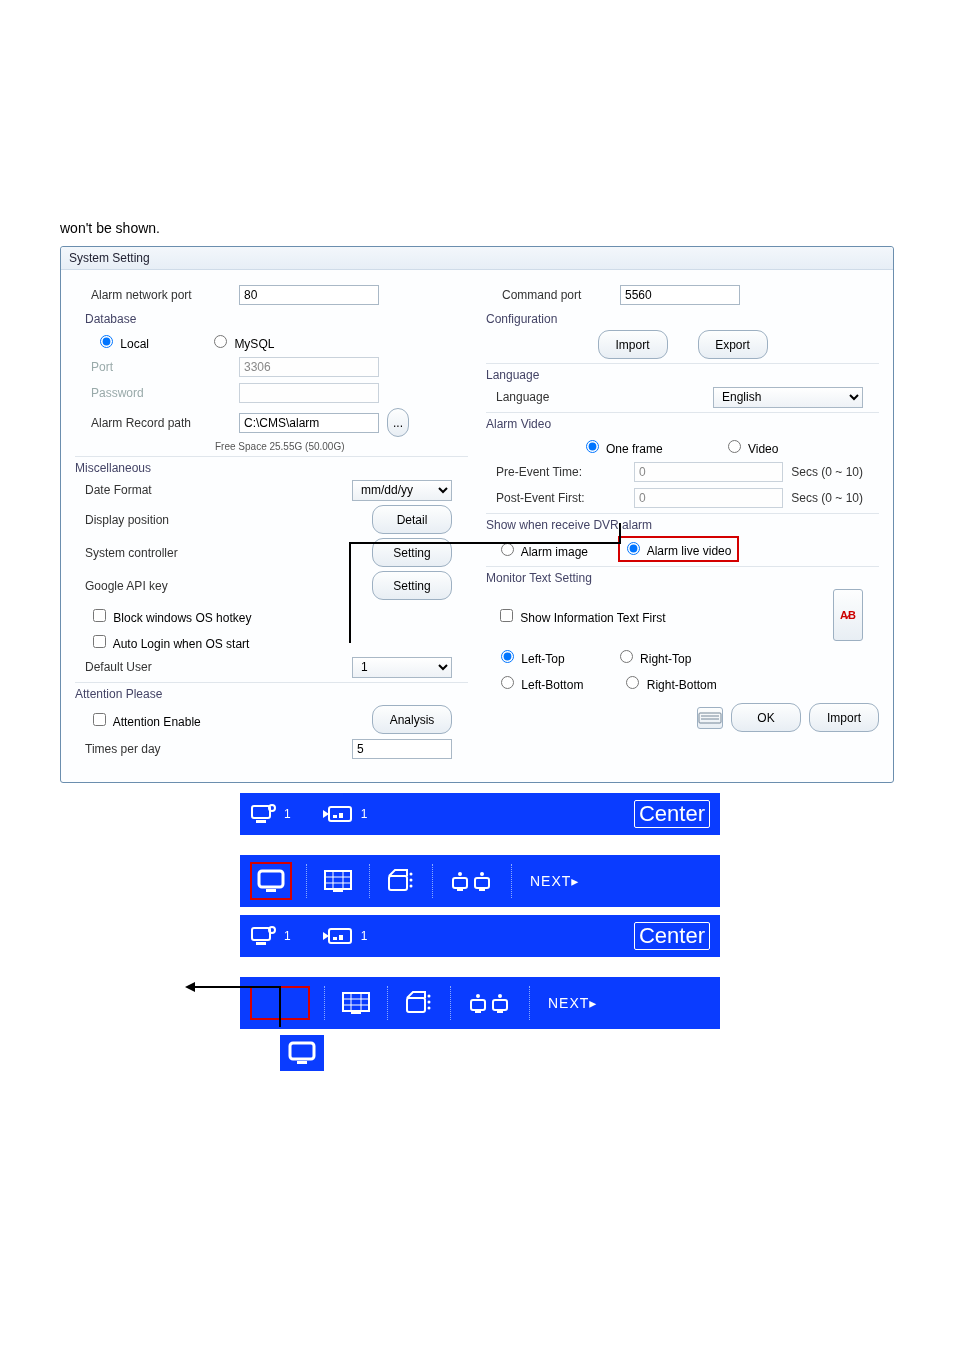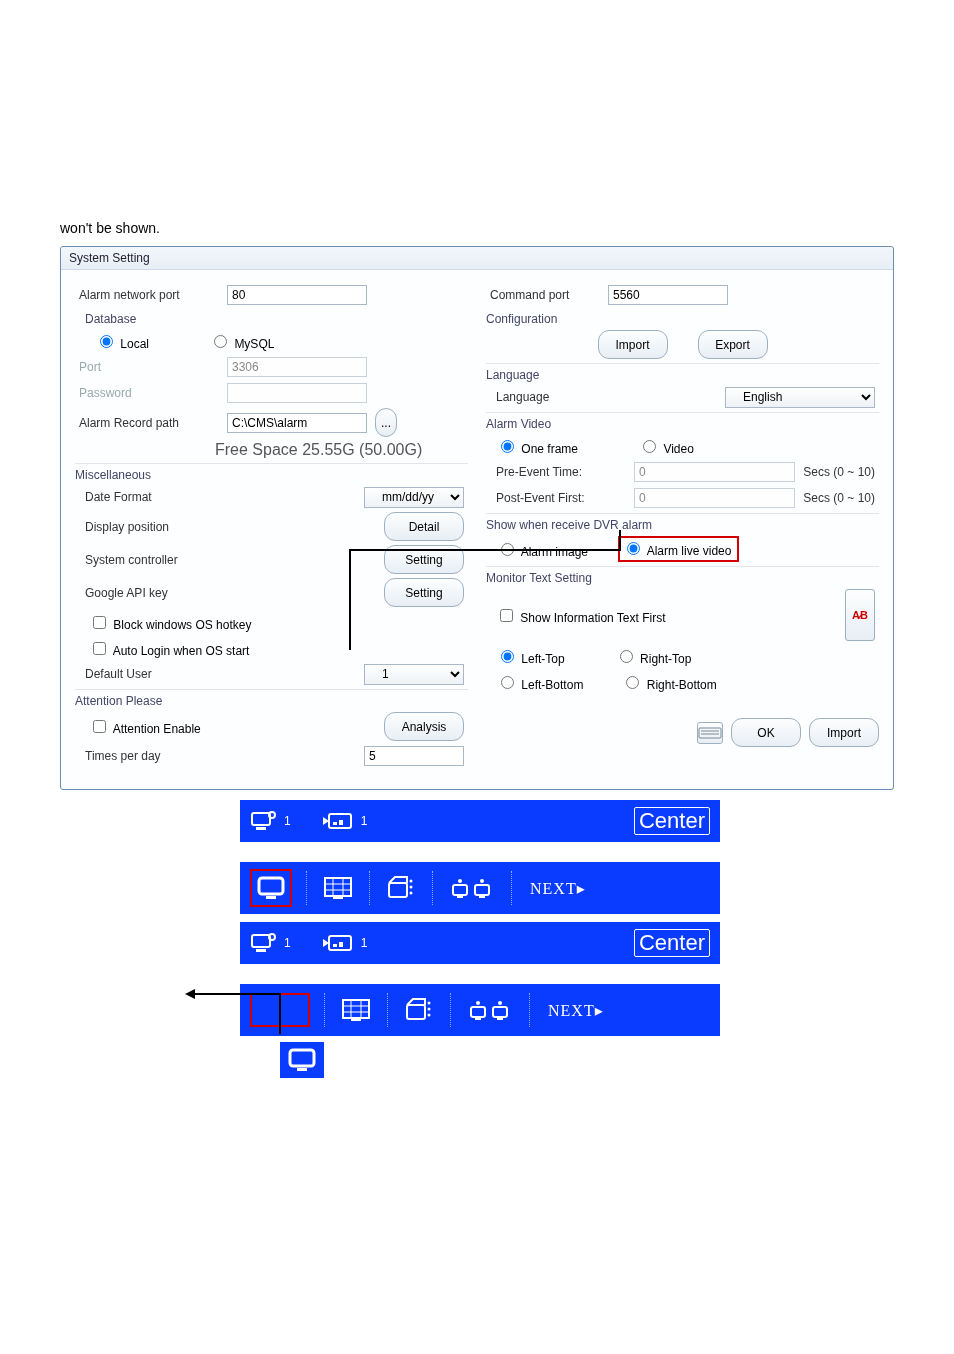--- a/index.html
+++ b/index.html
@@ -3,43 +3,43 @@
 <meta charset="utf-8">
 <style>
   * { box-sizing: border-box; font-family: "Segoe UI", Tahoma, sans-serif; font-size: 12px; }
   body { margin: 0; background: #fff; width: 954px; }
   .page { padding: 20px 60px; }
   .pretext { margin: 200px 0 10px 0; font-size: 14px; }
   .dialog { border: 1px solid #6b8eae; border-radius: 3px; background: #fdfeff; }
   .titlebar { background: linear-gradient(#f3f7fb,#e7eef6); padding: 4px 8px; border-bottom: 1px solid #cfdbe8; border-radius:3px 3px 0 0; font-size:12px; color:#223; }
   .body { padding: 10px 14px 18px 14px; display:flex; gap:18px; }
   .col { flex:1; }
-  .row { display:flex; align-items:center; gap:8px; margin:4px 4px; min-height:22px; }
+  .row { display:flex; align-items:center; gap:8px; margin:4px 16px; min-height:22px; }
   .lbl { width: 140px; color:#333; }
   .lbl.disabled { color:#9aa; }
   .txt { border:1px solid #a9b8c6; background:#fff; height:20px; padding:1px 4px; flex:1; font-family:inherit; }
   .txt.xs { width:40px; text-align:left; }
   .txt.disabled { color:#888; background:#fefefe; border-color:#c9d2db;}
-  .sel { border:1px solid #a9b8c6; background:linear-gradient(#fff,#eef2f6); height:21px; padding:0 13px; width:100px;}
+  .sel { border:1px solid #a9b8c6; background:linear-gradient(#fff,#eef2f6); height:21px; padding:0 4px; width:100px;}
   .btn { border:1px solid #9db0c2; border-radius:11px; background:linear-gradient(#fdfefe,#e8eef4); padding:2px 12px; min-width:70px; height:29px; cursor:pointer; }
   .browse { width:22px; min-width:22px; padding:0; text-align:center;}
   .group-title { color:#446; margin:6px 0 2px 0; }
   .group { border-top:1px solid #e0e6ec; padding-top:4px; margin-top:4px;}
   .radio,.chk { margin-right:4px;}
-  .free { color:#555; font-size:16px; margin-left:140px; }
+  .free { color:#555; font-size:10px; margin-left:140px; }
   .hint { color:#333; white-space:nowrap;}
   .redbox { border:2px solid #d40000; padding:1px 6px 2px 2px; display:inline-flex; align-items:center;}
-  .btnrow { display:flex; gap:8px; justify-content:flex-end; margin-top:25px; align-items:center;}
+  .btnrow { display:flex; gap:8px; justify-content:flex-end; margin-top:10px; align-items:center;}
   .iconbtn { border:1px solid #9db0c2; border-radius:3px; background:linear-gradient(#fdfefe,#e8eef4); width:26px; height:22px; display:flex; align-items:center; justify-content:center;}
   .fontmark { font-weight:bold; color:#c00; font-size:11px; border:1px solid #9db0c2; border-radius:3px; background:linear-gradient(#fdfefe,#e8eef4); padding:19px 6px;}
   .arrowline { stroke:#000; stroke-width:2; fill:none;}
   .bluebar-wrap { position:relative; margin:10px 0 0 180px; }
   .bluebar { background:#0a3cff; color:#fff; height:52px; display:flex; align-items:center; padding:0 10px; gap:14px; width:480px;}
   .bluebar .sep { border-left:1px dotted #89a9ff; height:34px;}
-  .bluebar .txtlabel { font-family: Liberation Serif, serif; font-size:16px; letter-spacing:1px; border:1px solid #fff; padding:0 4px; border-radius:2px;}
+  .bluebar .txtlabel { font-family: Liberation Sans, sans-serif; font-size:14px; letter-spacing:1px; border:1px solid #fff; padding:0 4px; border-radius:2px;}
   .bb-icon { width:34px; height:30px; display:flex; align-items:center; justify-content:center;}
   .topbar { display:flex; align-items:center; gap:30px; height:42px; padding:0 10px; width:480px; background:#0a3cff; color:#fff;}
   .topbar .seg { display:flex; align-items:center; gap:6px; font-family: Impact, "Arial Black", sans-serif; font-size:22px;}
   .center-badge { border:1px solid #fff; padding:0 4px; border-radius:2px; font-family: Impact, "Arial Black", sans-serif; font-size:22px;}
   .rb { border:2px solid #d40000; padding:2px; display:inline-flex;}
   svg.ic { width:30px; height:26px;}
   .small-mon { margin:6px 0 0 220px; width:44px; height:36px; background:#0a3cff; display:flex; align-items:center; justify-content:center;}
 </style>
 </head>
 <body>
@@ -136,21 +136,21 @@
         </div>
 
         <div class="group group-title">Language</div>
         <div class="row" style="margin-left:10px">
           <span class="lbl" style="width:120px">Language</span>
           <span style="flex:1"></span>
           <select class="sel" style="width:150px"><option>English</option></select>
         </div>
 
         <div class="group group-title">Alarm Video</div>
-        <div class="row" style="margin-left:10px; gap:60px;">
+        <div class="row" style="margin-left:10px; gap:60px;justify-content:center;">
           <label><input type="radio" class="radio" checked="" style=""> <span>One frame</span></label>
           <label><input type="radio" class="radio" style=""> <span>Video</span></label>
         </div>
         <div class="row" style="margin-left:10px">
           <span class="lbl" style="width:130px">Pre-Event Time:</span>
           <input class="txt xs disabled" disabled="" value="0" style="">
           <span class="hint">Secs  (0 ~ 10)</span>
         </div>
         <div class="row" style="margin-left:10px">
           <span class="lbl" style="width:130px">Post-Event First:</span>

